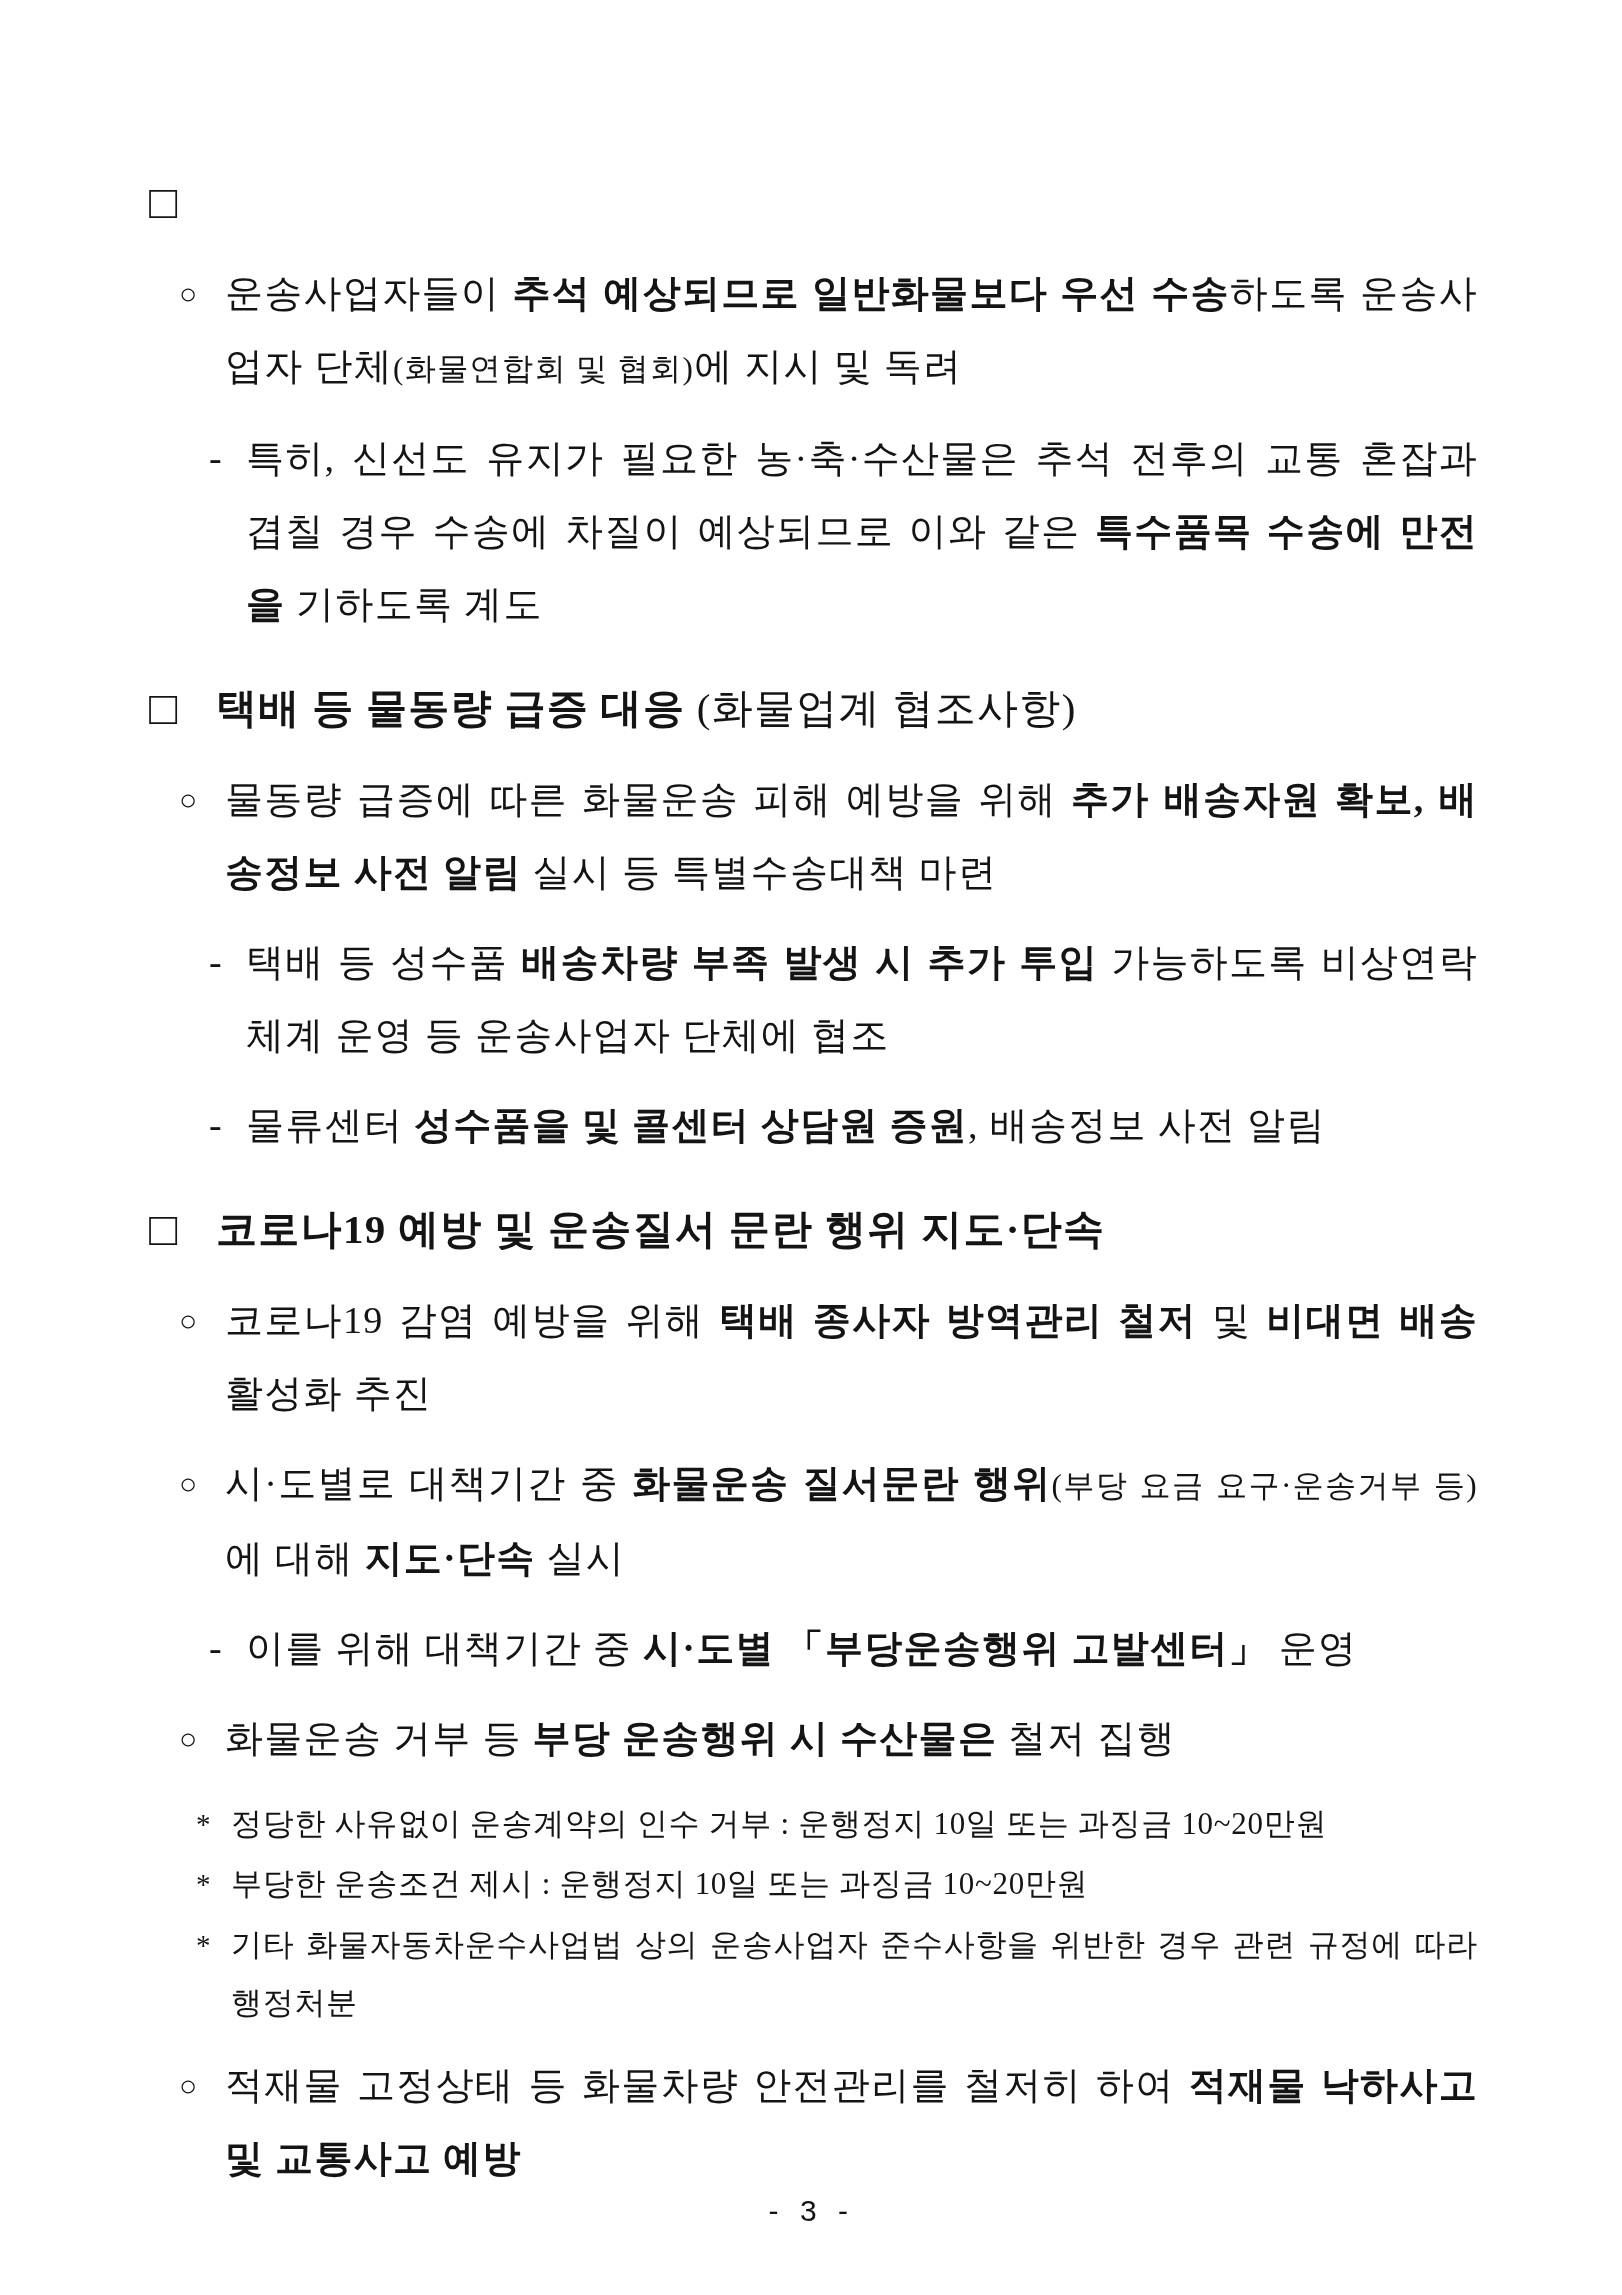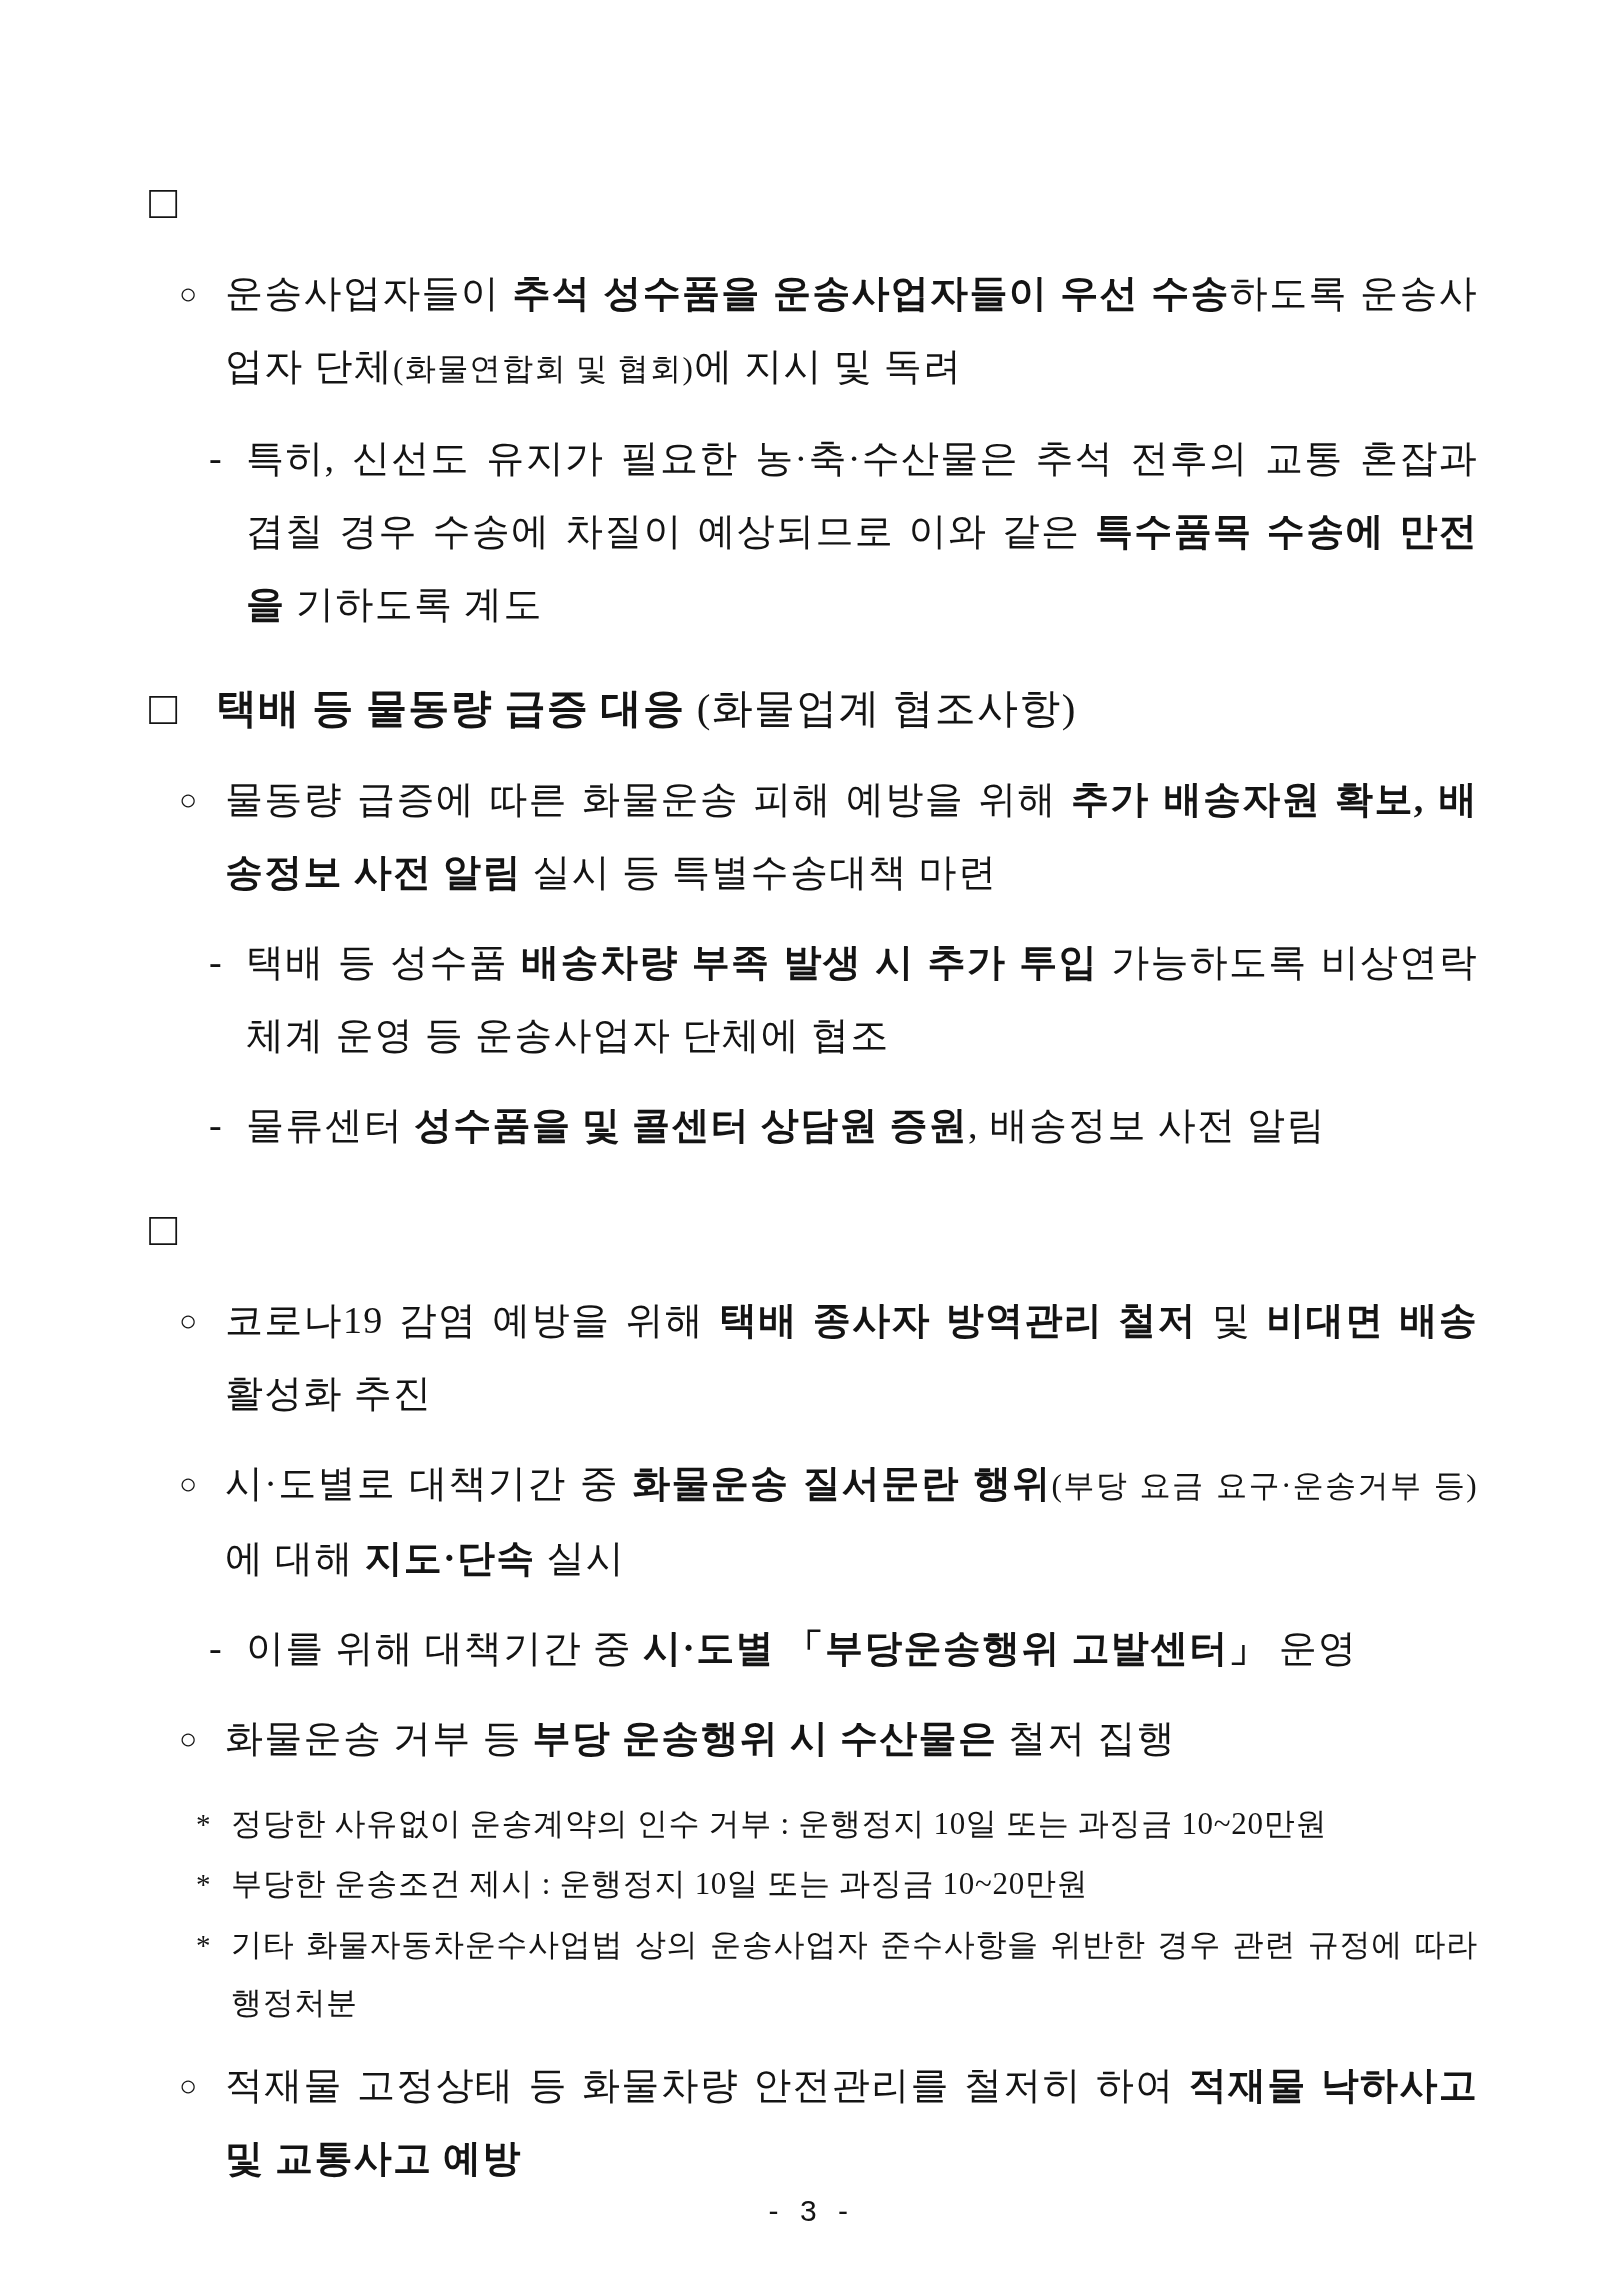--- a/index.html
+++ b/index.html
@@ -52,21 +52,21 @@
 <body>
 
 <div class="page">
   <div>
       <div class="section">
         <div class="heading">
           <span class="marker">□</span>
         </div>
         <div class="item circle">
           <span class="marker">○</span>
-          <div class="runs"><span class="r ">운송사업자들이 </span><span class="b ">추석 성수품을 운송사업자들이 우선 수송</span><span class="r ">하도록 운송사업자 단체</span><span class="r small">(화물연합회 및 협회)</span><span class="r ">에 지시 및 독려</span></div>
+          <div class="runs"><span class="r ">운송사업자들이 </span><span class="b ">추석 예상되므로 일반화물보다 우선 수송</span><span class="r ">하도록 운송사업자 단체</span><span class="r small">(화물연합회 및 협회)</span><span class="r ">에 지시 및 독려</span></div>
         </div>
         <div class="item dash">
           <span class="marker">-</span>
           <div class="runs"><span class="r ">특히, 신선도 유지가 필요한 농·축·수산물은 추석 전후의 교통 혼잡과 겹칠 경우 수송에 차질이 예상되므로 이와 같은 </span><span class="b ">특수품목 수송에 만전을</span><span class="r "> 기하도록 계도</span></div>
         </div>
       </div>
       <div class="section">
         <div class="heading">
           <span class="marker">□</span>
           <span class="runs"><span class="b ">택배 등 물동량 급증 대응 </span><span class="r ">(화물업계 협조사항)</span></span>
@@ -80,20 +80,21 @@
           <div class="runs"><span class="r ">택배 등 성수품 </span><span class="b ">배송차량 부족 발생 시 추가 투입</span><span class="r "> 가능하도록 비상연락체계 운영 등 운송사업자 단체에 협조</span></div>
         </div>
         <div class="item dash">
           <span class="marker">-</span>
           <div class="runs"><span class="r ">물류센터 </span><span class="b ">성수품을 및 콜센터 상담원 증원</span><span class="r ">, 배송정보 사전 알림</span></div>
         </div>
       </div>
       <div class="section">
         <div class="heading">
           <span class="marker">□</span>
+          <span class="runs"><span class="b ">코로나19 예방 및 운송질서 문란 행위 지도·단속</span></span>
         </div>
         <div class="item circle">
           <span class="marker">○</span>
           <div class="runs"><span class="r ">코로나19 감염 예방을 위해 </span><span class="b ">택배 종사자 방역관리 철저</span><span class="r "> 및 </span><span class="b ">비대면 배송</span><span class="r "> 활성화 추진</span></div>
         </div>
         <div class="item circle">
           <span class="marker">○</span>
           <div class="runs"><span class="r ">시·도별로 대책기간 중 </span><span class="b ">화물운송 질서문란 행위</span><span class="r small">(부당 요금 요구·운송거부 등)</span><span class="r ">에 대해 </span><span class="b ">지도·단속</span><span class="r "> 실시</span></div>
         </div>
         <div class="item dash">

